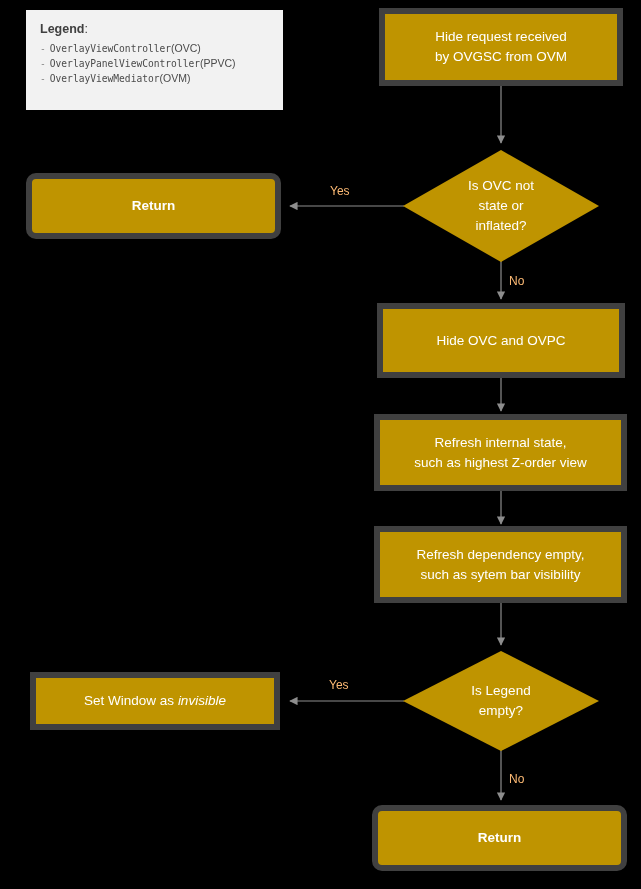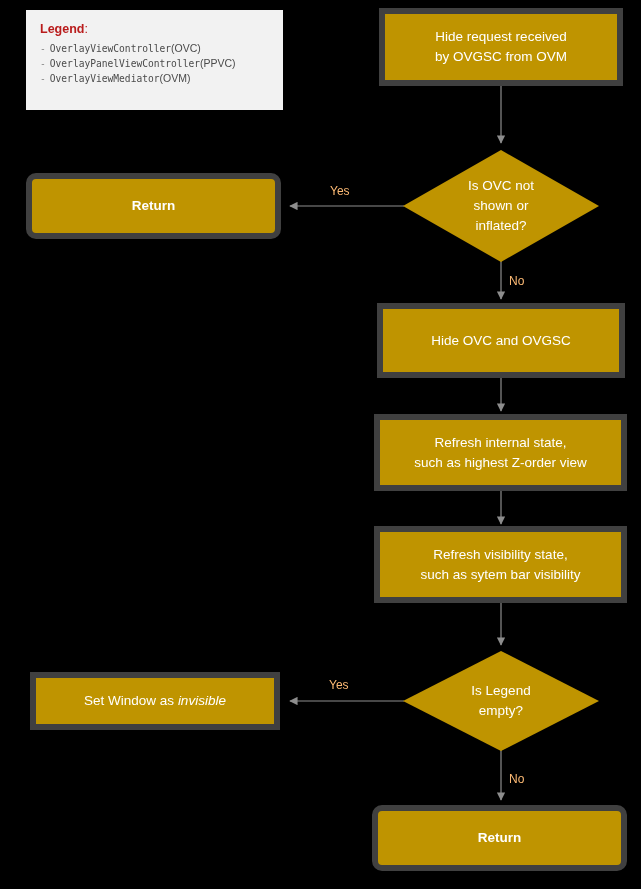--- a/index.html
+++ b/index.html
@@ -30,21 +30,21 @@
     width: 257px;
     height: 100px;
     background: #f2f2f2;
     box-sizing: border-box;
     padding: 12px 14px 10px 14px;
   }
   .legend-title {
     font-family: "Liberation Sans", sans-serif;
     font-size: 12.5px;
     font-weight: bold;
-    color: #b91c1c;
+    color: #404040;
     margin: 0 0 5px 0;
     line-height: 14px;
   }
   .legend-title .colon { font-weight: normal; }
   .legend-list {
     list-style: none;
     margin: 0;
     padding: 0;
   }
   .legend-list li {
@@ -172,44 +172,44 @@
     </div>
   </div>
 
   <div class="diamond-wrap" style="left:403px; top:150px; width:196px; height:112px;">
     <svg width="196" height="112" viewBox="0 0 196 112">
       <polygon points="98,0 196,56 98,112 0,56" fill="#bf9400"></polygon>
     </svg>
     <div class="diamond-label">
       <div>
         <div>Is OVC not</div>
-        <div>shown or</div>
+        <div>state or</div>
         <div>inflated?</div>
       </div>
     </div>
   </div>
 
   <div class="node rounded bold" style="left:26px; top:173px; width:255px; height:66px;">
     <span>Return</span>
   </div>
 
   <div class="node" style="left:377px; top:303px; width:248px; height:75px;">
-    <span>Hide OVC and OVGSC</span>
+    <span>Hide OVC and OVPC</span>
   </div>
 
   <div class="node" style="left:374px; top:414px; width:253px; height:77px;">
     <div>
       <div>Refresh internal state,</div>
       <div>such as highest Z-order view</div>
     </div>
   </div>
 
   <div class="node" style="left:374px; top:526px; width:253px; height:77px;">
     <div>
-      <div>Refresh visibility state,</div>
+      <div>Refresh dependency empty,</div>
       <div>such as sytem bar visibility</div>
     </div>
   </div>
 
   <div class="diamond-wrap" style="left:403px; top:651px; width:196px; height:100px;">
     <svg width="196" height="100" viewBox="0 0 196 100">
       <polygon points="98,0 196,50 98,100 0,50" fill="#bf9400"></polygon>
     </svg>
     <div class="diamond-label">
       <div>

